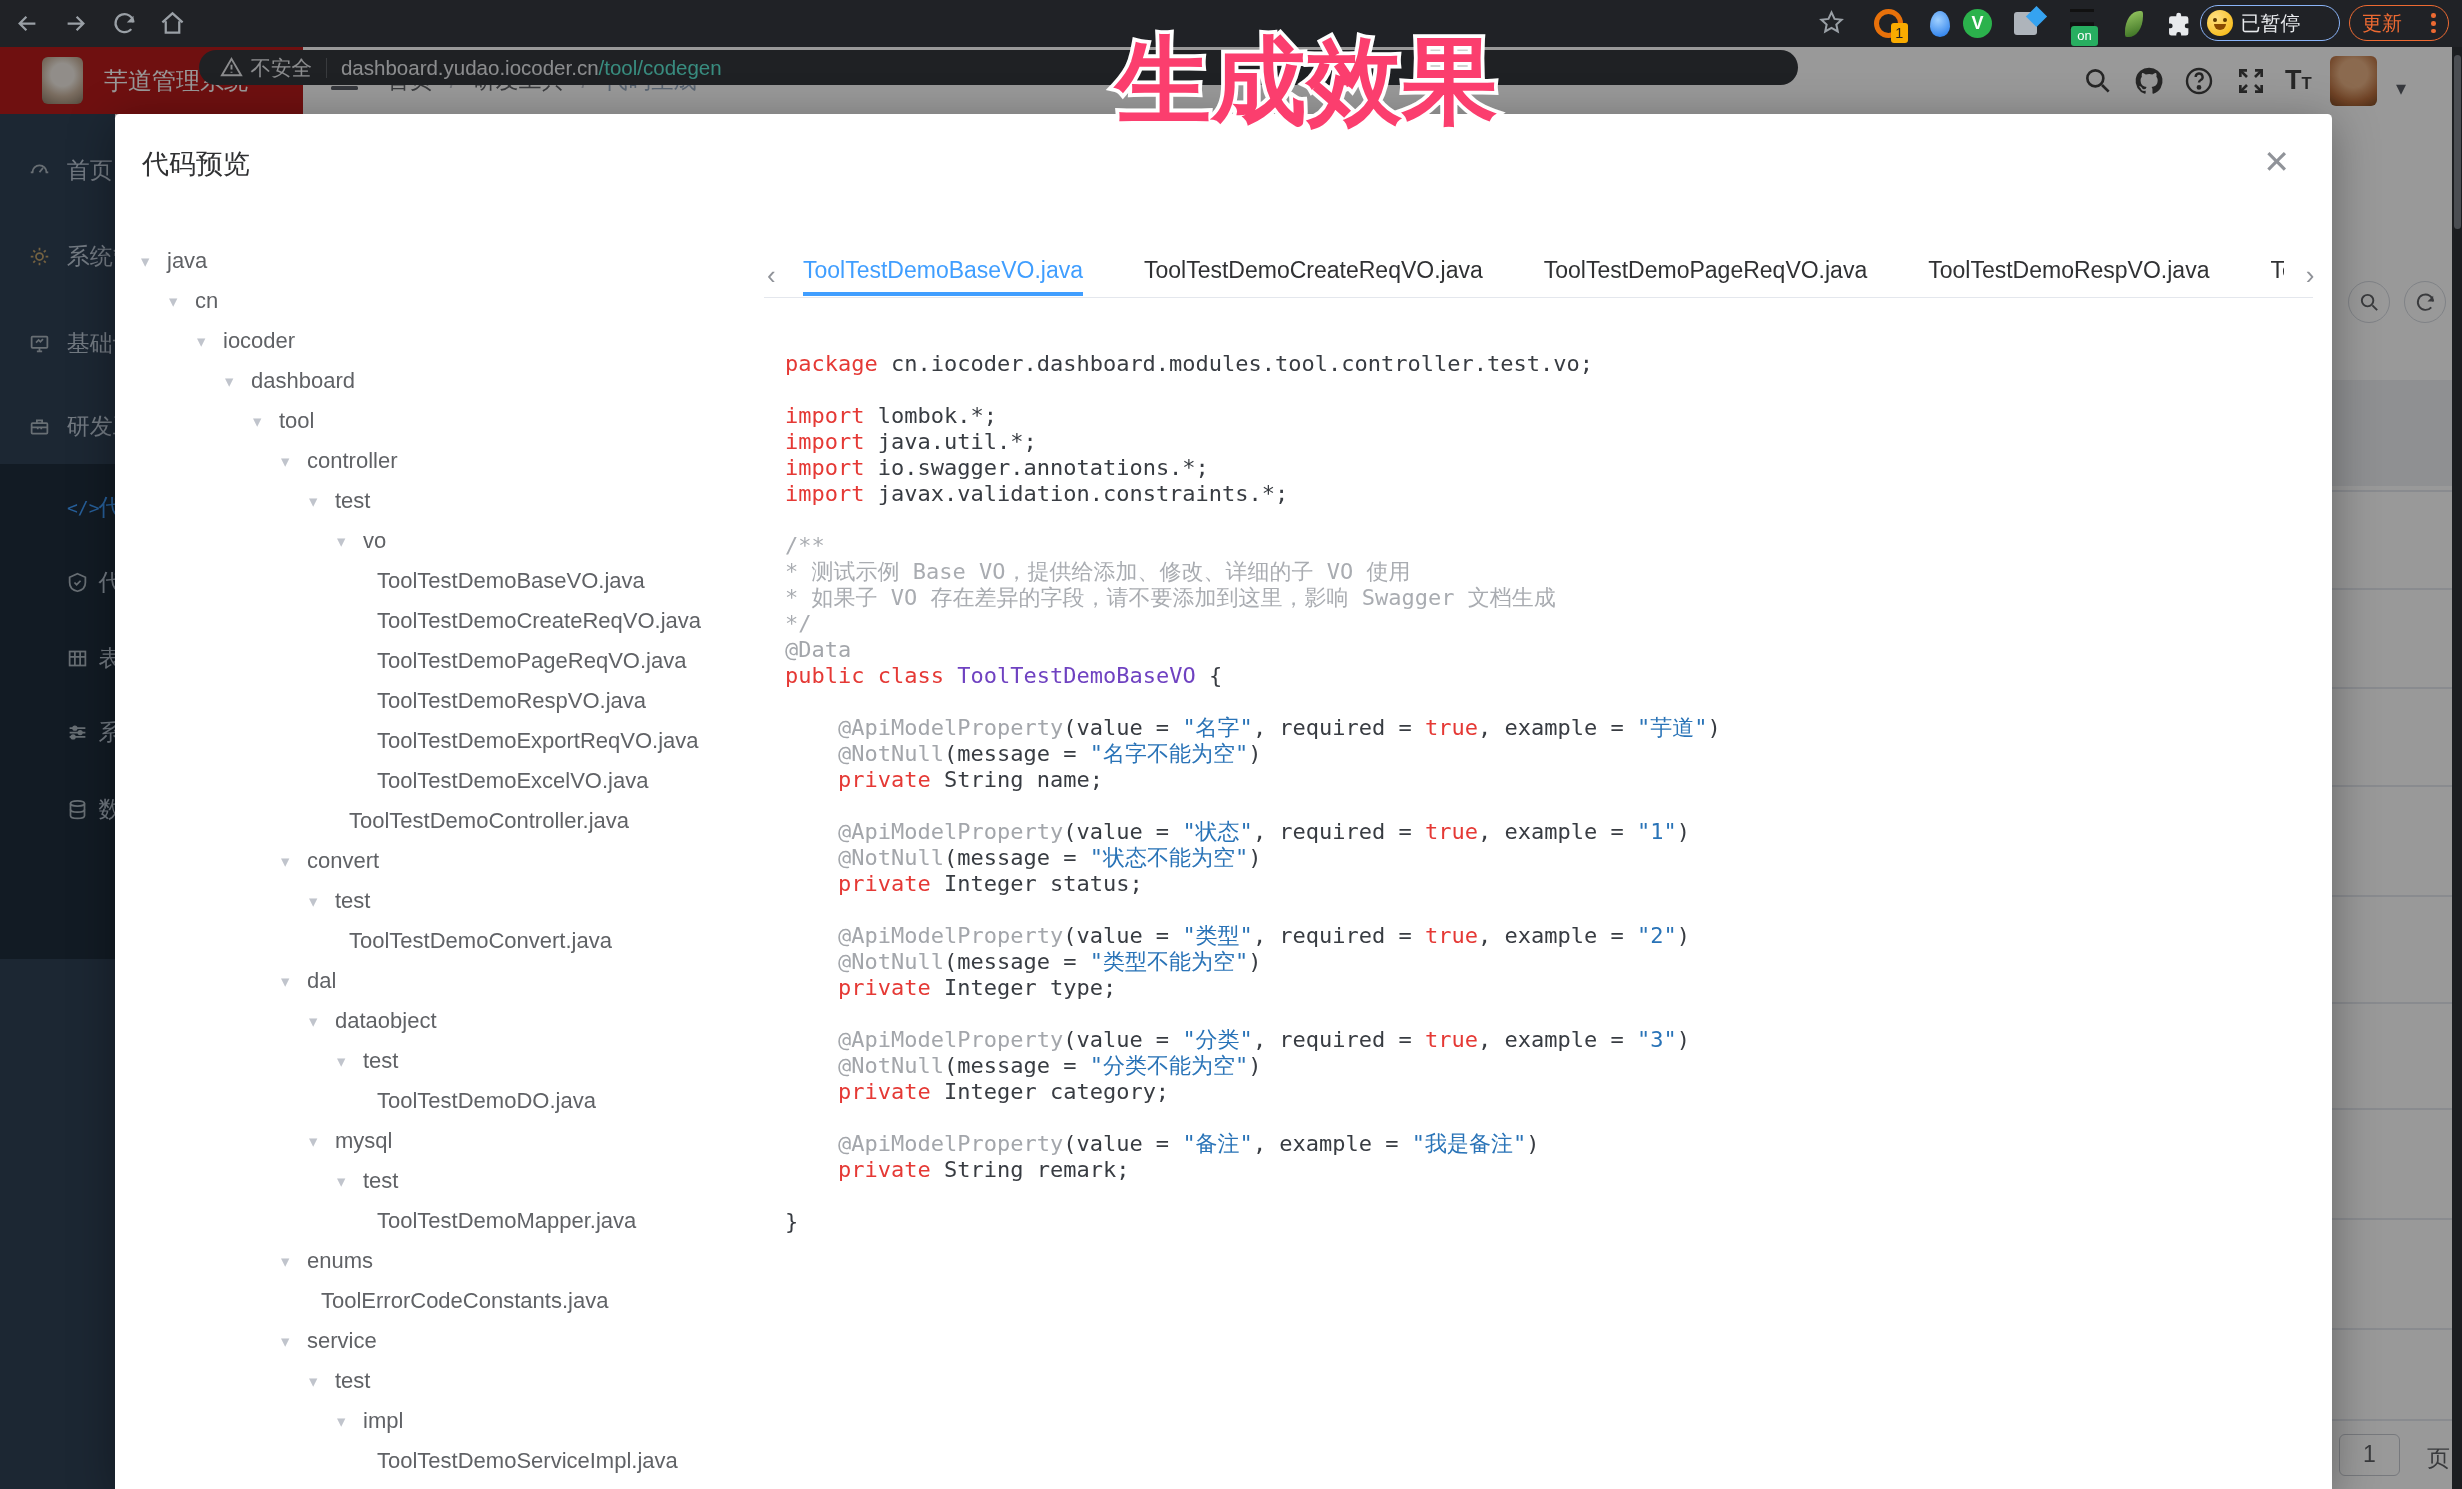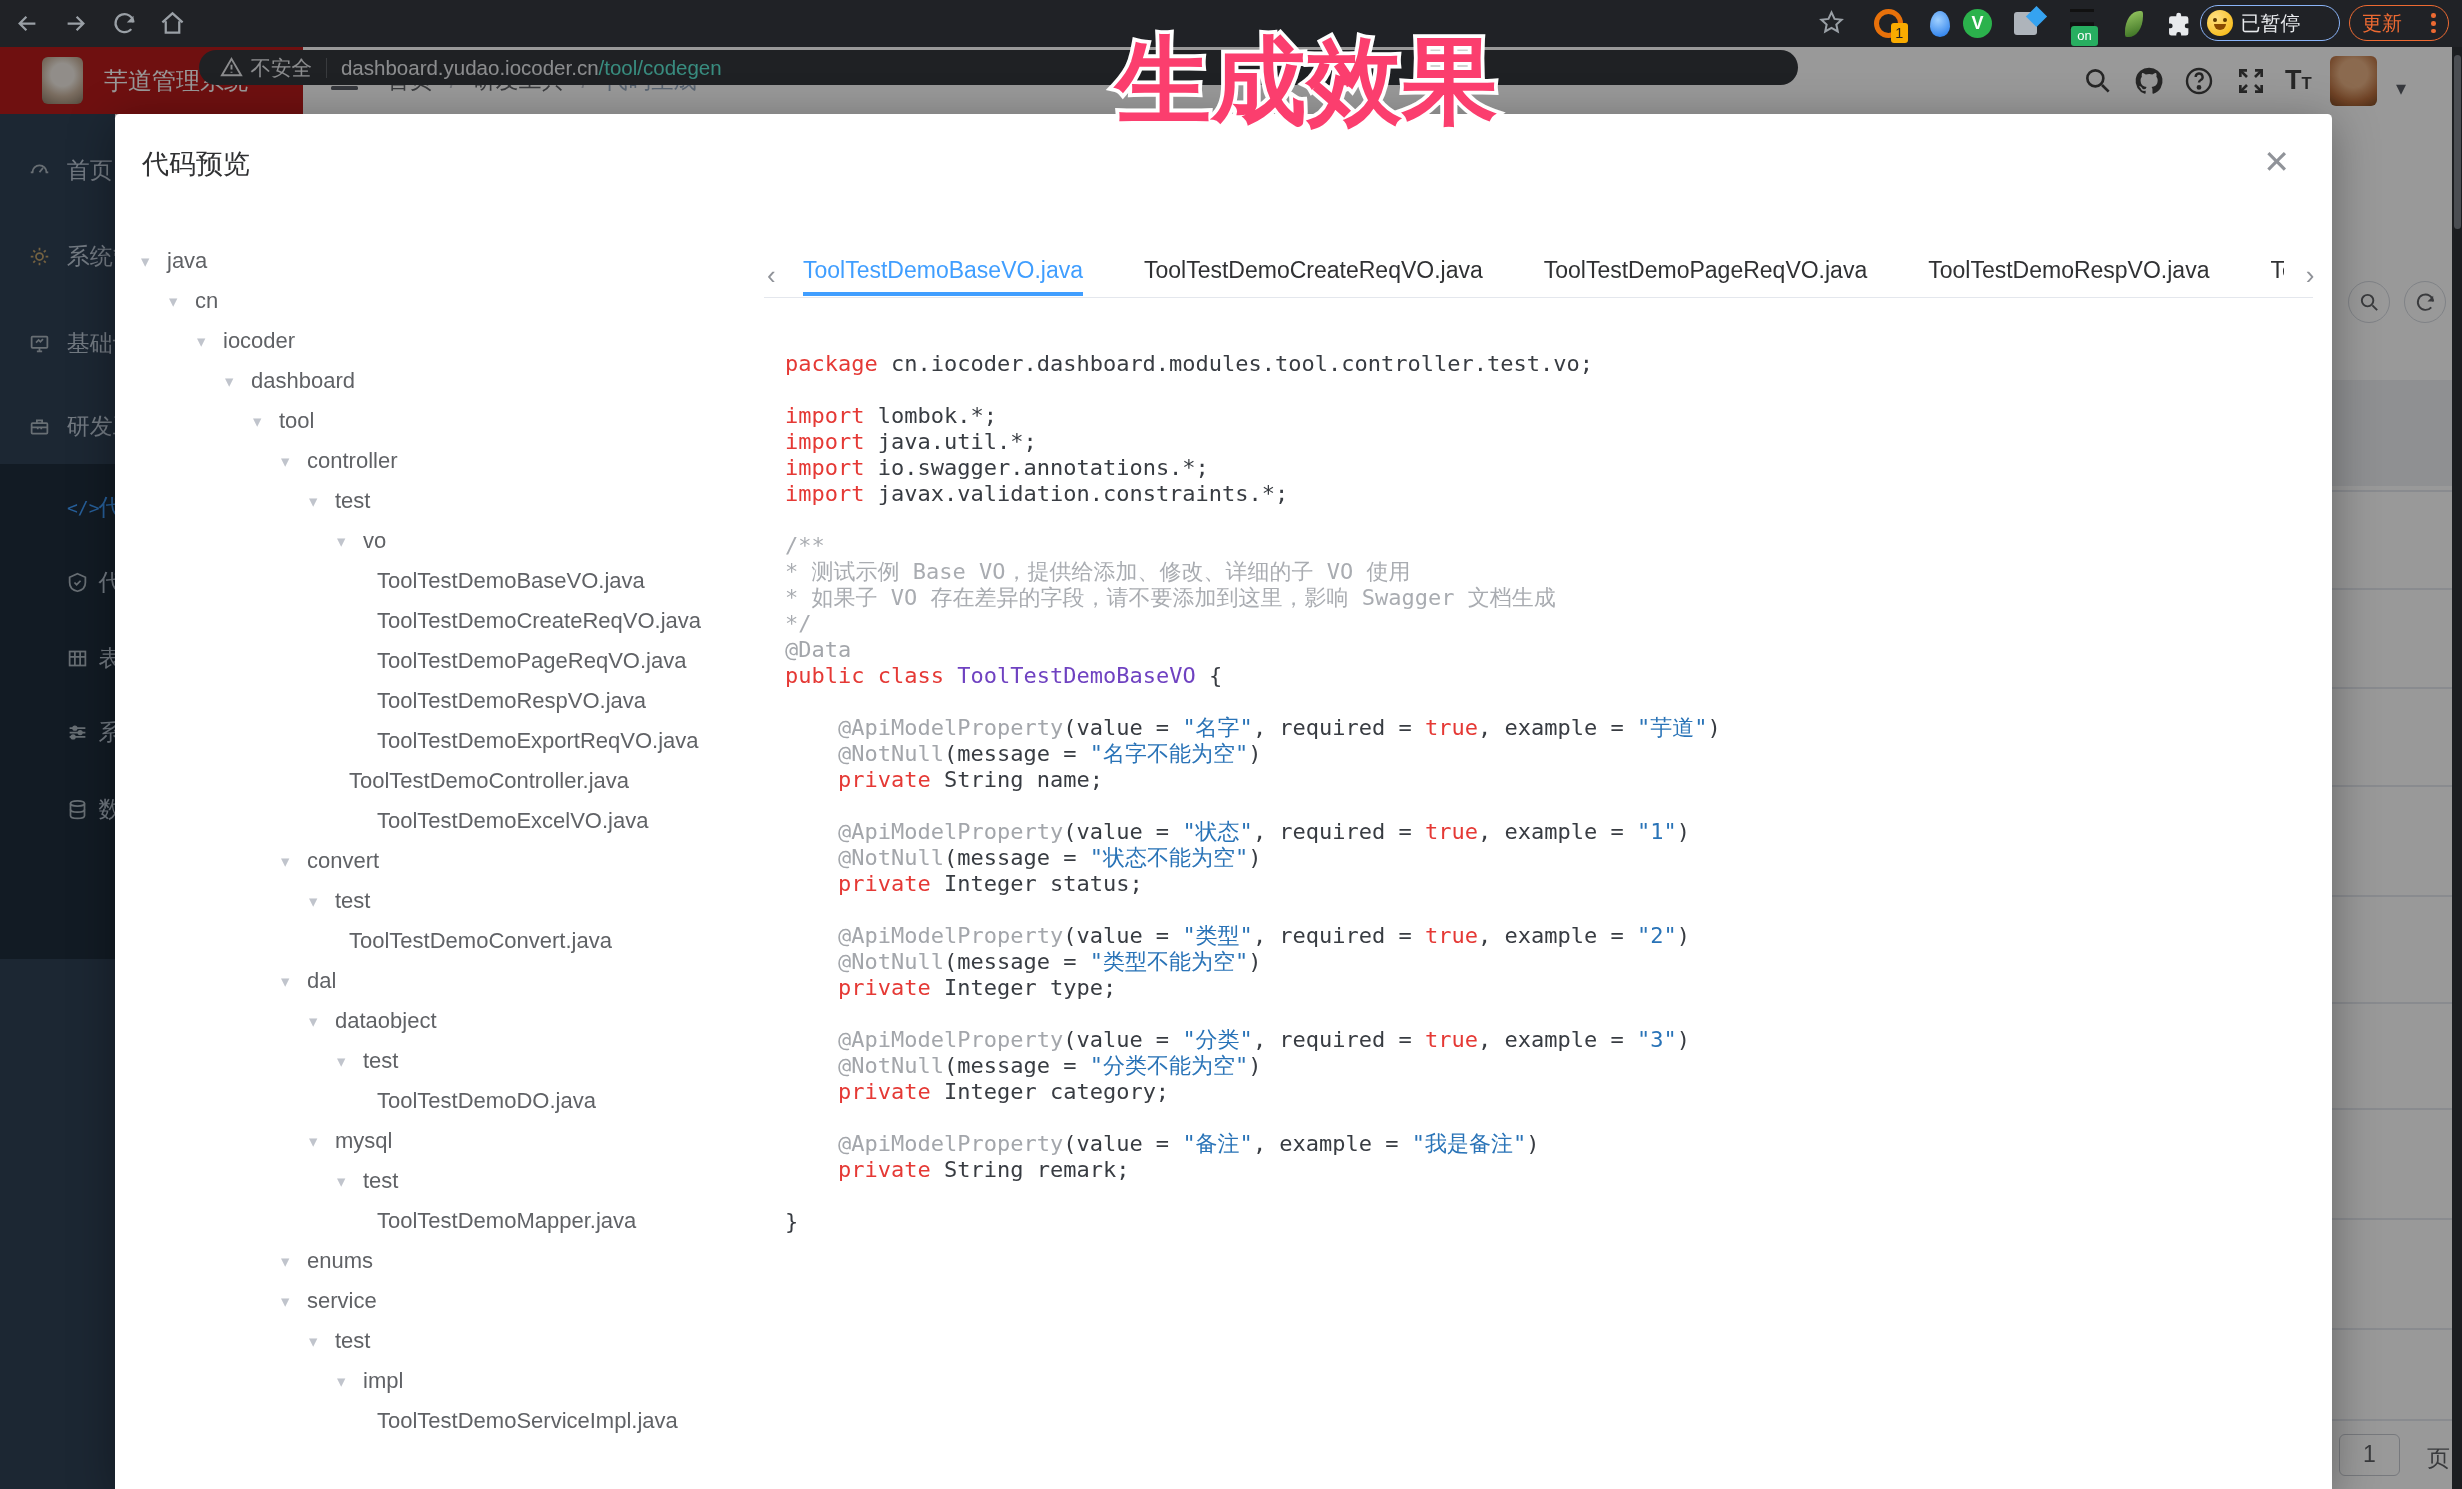--- a/index.html
+++ b/index.html
@@ -395,26 +395,26 @@
       </div>
       <div class="tree-row" style="padding-left: 262px;">
         <span>ToolTestDemoPageReqVO.java</span>
       </div>
       <div class="tree-row" style="padding-left: 262px;">
         <span>ToolTestDemoRespVO.java</span>
       </div>
       <div class="tree-row" style="padding-left: 262px;">
         <span>ToolTestDemoExportReqVO.java</span>
       </div>
+      <div class="tree-row" style="padding-left: 262px;">
+        <span>ToolTestDemoExcelVO.java</span>
+      </div>
       <div class="tree-row" style="padding-left: 234px;">
         <span>ToolTestDemoController.java</span>
       </div>
-      <div class="tree-row" style="padding-left: 262px;">
-        <span>ToolTestDemoExcelVO.java</span>
-      </div>
       <div class="tree-row" style="padding-left: 166px;">
         <span class="caret">▾</span>
         <span>convert</span>
       </div>
       <div class="tree-row" style="padding-left: 194px;">
         <span class="caret">▾</span>
         <span>test</span>
       </div>
       <div class="tree-row" style="padding-left: 234px;">
         <span>ToolTestDemoConvert.java</span>
@@ -441,20 +441,23 @@
       <div class="tree-row" style="padding-left: 222px;">
         <span class="caret">▾</span>
         <span>test</span>
       </div>
       <div class="tree-row" style="padding-left: 262px;">
         <span>ToolTestDemoMapper.java</span>
       </div>
       <div class="tree-row" style="padding-left: 166px;">
         <span class="caret">▾</span>
         <span>enums</span>
+      </div>
+      <div class="tree-row" style="padding-left: 206px;">
+        <span>ToolErrorCodeConstants.java</span>
       </div>
       <div class="tree-row" style="padding-left: 166px;">
         <span class="caret">▾</span>
         <span>service</span>
       </div>
       <div class="tree-row" style="padding-left: 194px;">
         <span class="caret">▾</span>
         <span>test</span>
       </div>
       <div class="tree-row" style="padding-left: 222px;">

